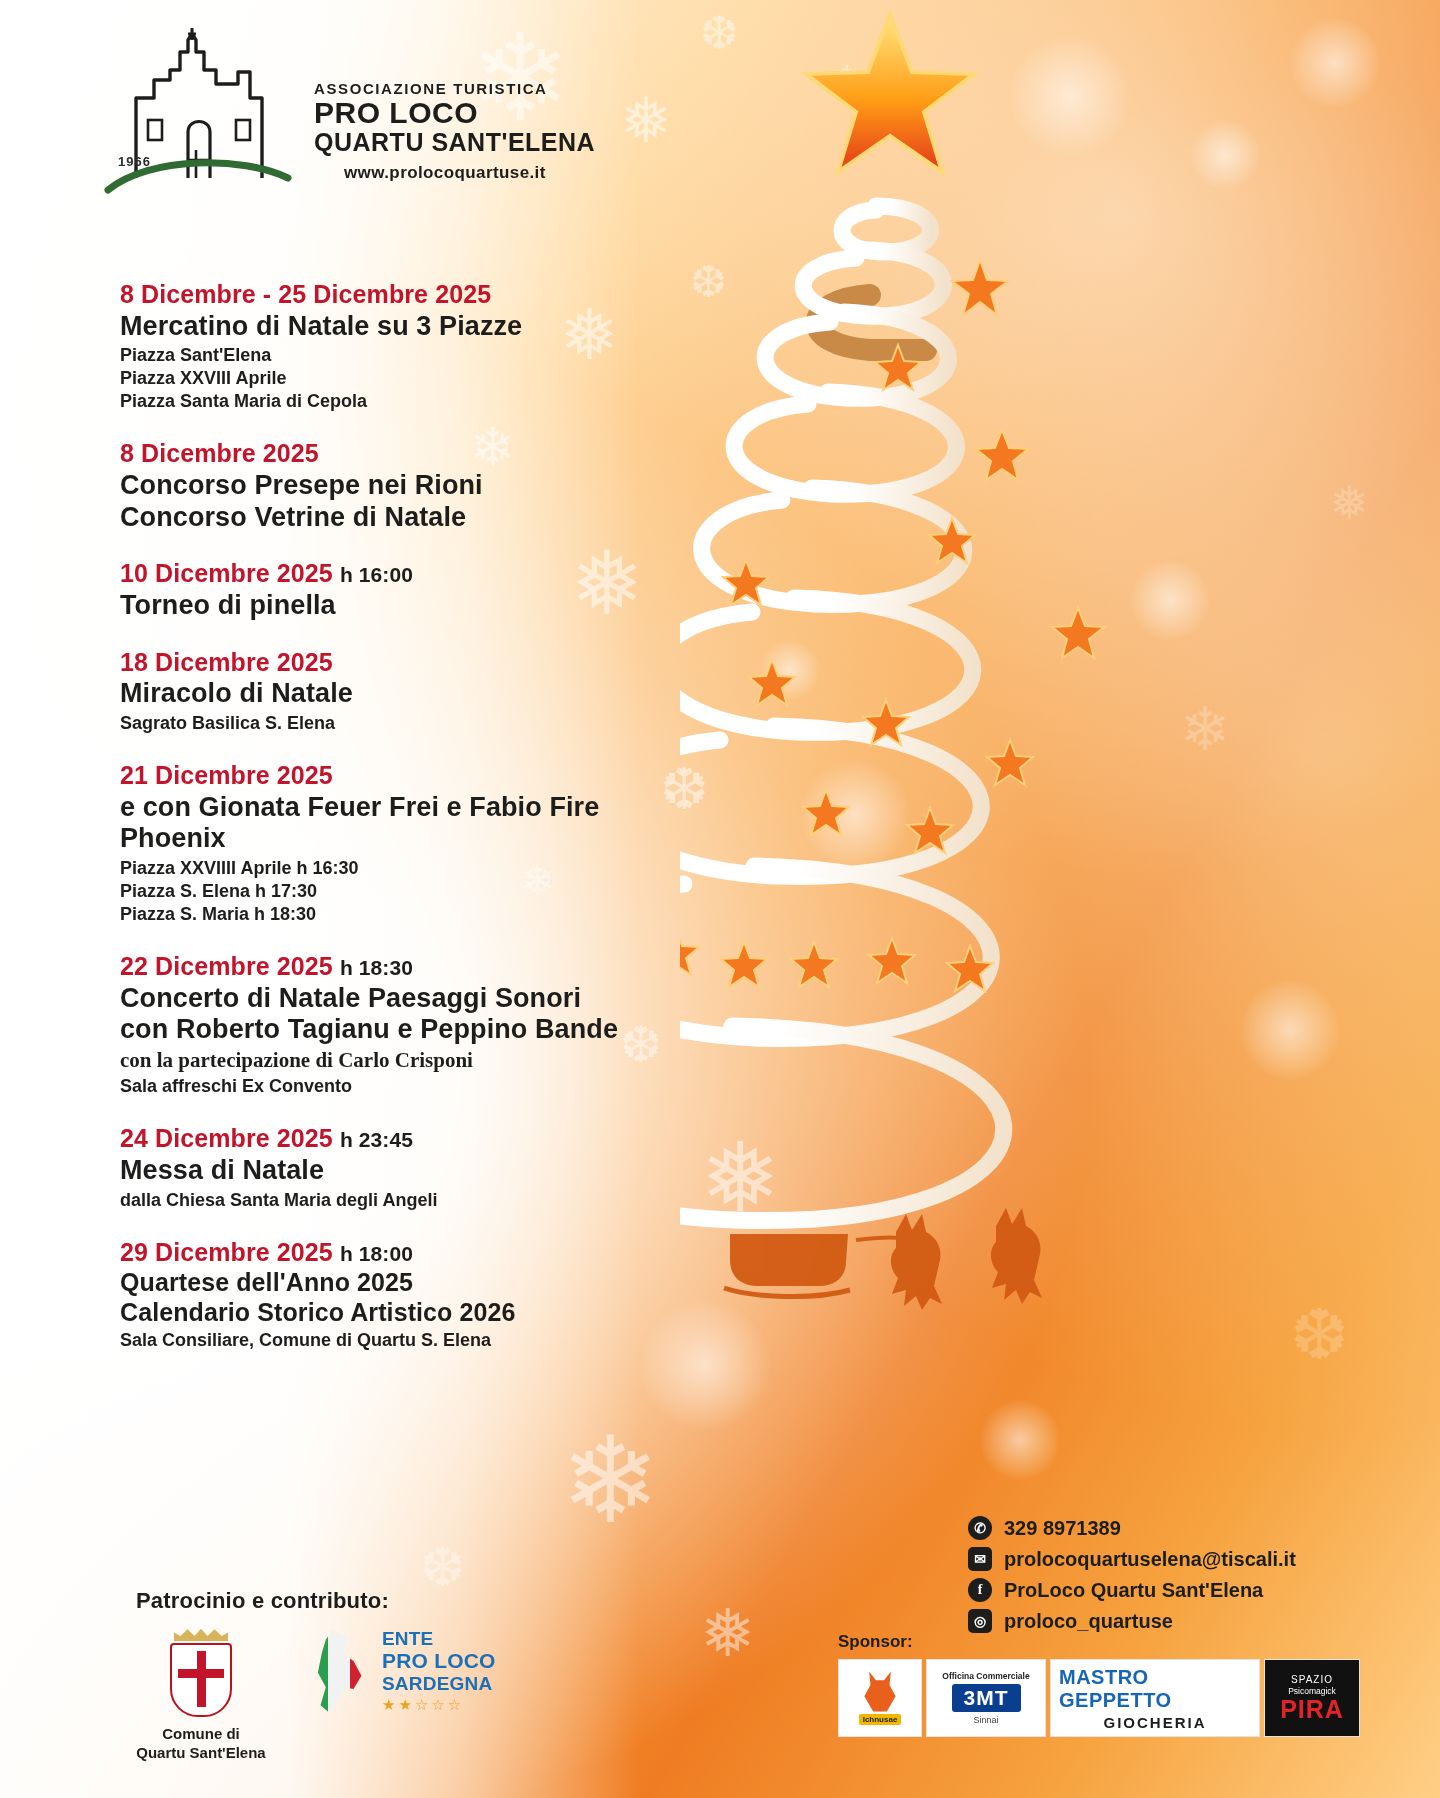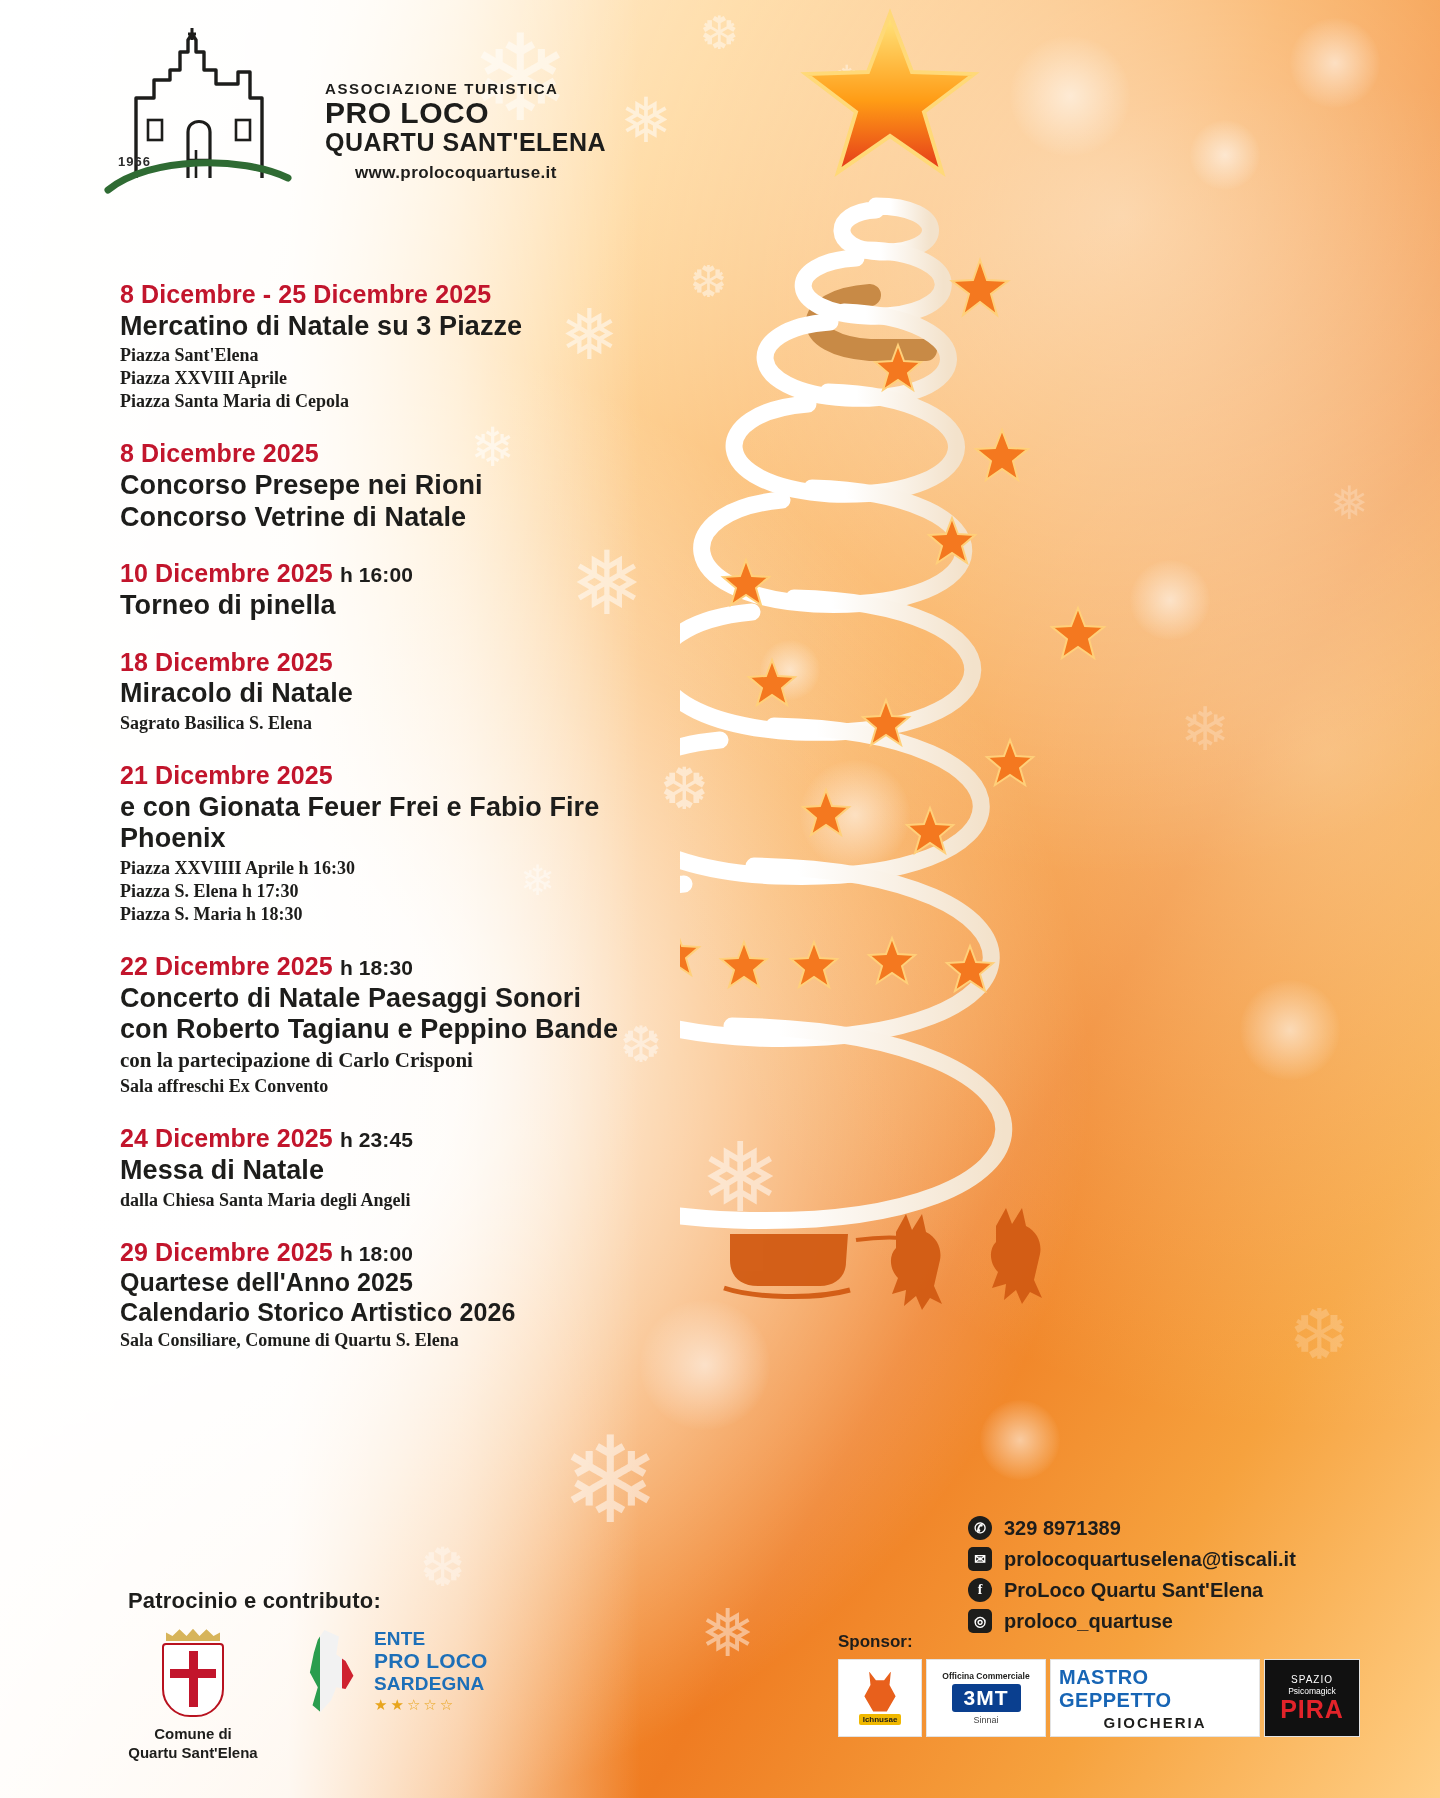--- a/index.html
+++ b/index.html
@@ -48,21 +48,21 @@
   .header {
     position: absolute; left: 92px; top: 28px;
     display: flex; align-items: flex-start; gap: 22px;
     z-index: 6;
   }
   .logo-mark { width: 200px; height: 170px; position: relative; }
   .logo-year {
     position: absolute; left: 26px; top: 126px;
     font-size: 13px; letter-spacing: 1px; color: #2c2c2c; font-weight: bold;
   }
-  .brand { padding-top: 52px; margin-left: 11px; }
+  .brand { padding-top: 52px; }
   .brand .assoc {
     font-size: 15px; letter-spacing: 1.6px; color: #1d1d1b; font-weight: bold;
   }
   .brand .pl {
     font-size: 30px; font-weight: bold; color: #1d1d1b; letter-spacing: 0.5px; line-height: 1.08;
   }
   .brand .qs {
     font-size: 25px; font-weight: bold; color: #1d1d1b; letter-spacing: 0.5px; line-height: 1.1;
   }
   .brand .site {
@@ -79,21 +79,21 @@
   .ev .date {
     color: #c2152c; font-weight: bold; font-size: 25px; letter-spacing: 0.1px;
     line-height: 1.15; margin-bottom: 2px;
   }
   .ev .date .hour { font-size: 21px; color: #1d1d1b; font-weight: bold; }
   .ev .title {
     color: #1d1d1b; font-weight: bold; font-size: 27px; line-height: 1.17; letter-spacing: 0.1px;
   }
   .ev .title.sm { font-size: 25px; }
   .ev .sub {
-    color: #1d1d1b; font-weight: bold; font-size: 18px; line-height: 1.28; margin-top: 2px; font-family: Liberation Serif, serif;
+    color: #1d1d1b; font-weight: bold; font-size: 18px; line-height: 1.28; margin-top: 2px;
   }
   .ev .sub2 {
     color: #1d1d1b; font-weight: bold; font-size: 21px; line-height: 1.25; margin-top: 1px; font-family: Liberation Serif, serif;
   }
 
   
   #tree { position: absolute; right: 0; top: 0; width: 760px; height: 1420px; z-index: 3; }
 
   
   .contacts {
@@ -105,21 +105,21 @@
     width: 24px; height: 24px; border-radius: 5px;
     display: inline-flex; align-items: center; justify-content: center;
     color: #ffffff; font-size: 14px; font-weight: bold; flex: none;
   }
   .cicon.phone { background: #1d1d1b; border-radius: 50%; }
   .cicon.mail  { background: #1d1d1b; }
   .cicon.fb    { background: #1d1d1b; border-radius: 50%; font-family: "Liberation Serif", serif; }
   .cicon.ig    { background: #1d1d1b; }
 
   
-  .patrocinio { position: absolute; left: 128px; top: 1588px; z-index: 7; }
+  .patrocinio { position: absolute; left: 136px; top: 1588px; z-index: 7; }
   .patrocinio .ptitle { font-size: 22px; font-weight: bold; color: #1d1d1b; letter-spacing: 0.2px; }
   .plogos { display: flex; align-items: flex-start; gap: 40px; margin-top: 14px; }
   .comune { text-align: center; width: 130px; }
   .comune .shield {
     width: 62px; height: 74px; margin: 0 auto;
     background: #ffffff; border: 2px solid #b8121f;
     border-radius: 4px 4px 28px 28px; position: relative;
   }
   .comune .shield .cross-v { position: absolute; left: 50%; top: 6px; width: 9px; height: 56px; margin-left: -4px; background: #c2152c; }
   .comune .shield .cross-h { position: absolute; top: 24px; left: 6px; right: 6px; height: 9px; background: #c2152c; }

